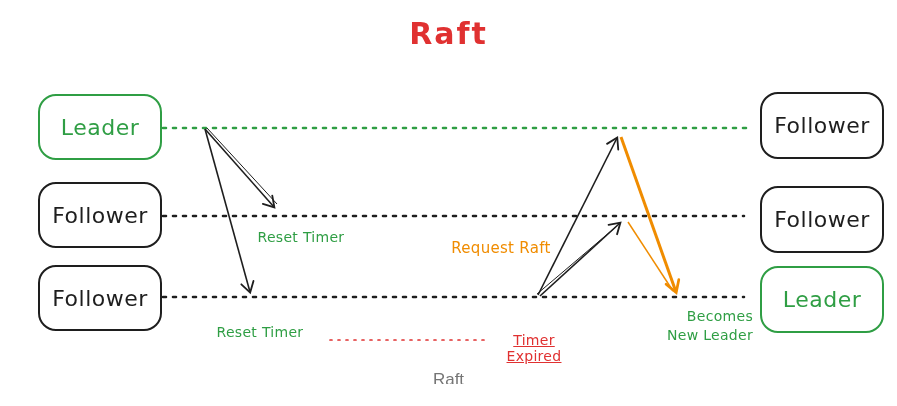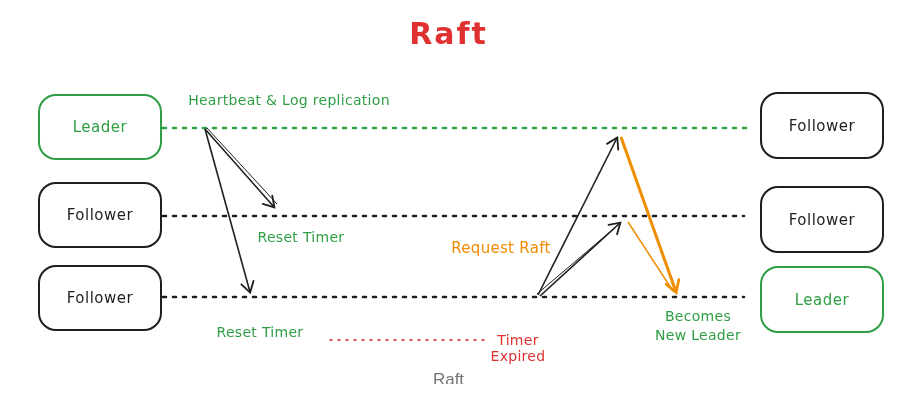--- a/index.html
+++ b/index.html
@@ -15,21 +15,21 @@
     color:var(--red); font-size:30px; font-weight:bold; letter-spacing:2px;
   }
   .caption{
     position:absolute; left:0; top:370px; width:897px; text-align:center;
     color:var(--gray); font-size:17px; font-family:"Liberation Sans", sans-serif;
   }
   .layer{position:absolute; left:0; top:0;}
   .node{
     position:absolute; display:flex; align-items:center; justify-content:center;
     border:2.5px solid var(--black); border-radius:18px; background:#fff;
-    font-size:15px; color:var(--black); letter-spacing:0.5px;
+    font-size:22px; color:var(--black); letter-spacing:0.5px;
   }
   .node.green{border-color:var(--green); color:var(--green);}
   .lbl{position:absolute; font-size:14px; letter-spacing:0.3px; text-align:center;}
   .lbl.green{color:var(--green);}
   .lbl.orange{color:var(--orange); font-size:15px;}
   .lbl.red{color:var(--red);}
   .lbl.pre{white-space:pre-line; line-height:1.35;}
 </style>
 </head>
 <body>
@@ -80,21 +80,20 @@
   <div class="node" style="left:760px; top:92px;  width:120px; height:63px;">
     <span>Follower</span>
   </div>
   <div class="node" style="left:760px; top:186px; width:120px; height:63px;">
     <span>Follower</span>
   </div>
   <div class="node green" style="left:760px; top:266px; width:120px; height:63px;">
     <span>Leader</span>
   </div>
 
-  <div class="lbl green" style="left:183px; top:92px;  width:212px;">Heartbeat &amp; Log replication</div>
   <div class="lbl green" style="left:251px; top:229px; width:100px;">Reset Timer</div>
   <div class="lbl green" style="left:210px; top:324px; width:100px;">Reset Timer</div>
   <div class="lbl orange" style="left:448px; top:239px; width:106px;">Request Raft</div>
-  <div class="lbl red" style="left:468px; top:332px; width:100px;">Timer Expired</div>
-  <div class="lbl green pre" style="left:643px; top:307px; width:110px;">Becomes
+  <div class="lbl red" style="left:484px; top:332px; width:100px;text-decoration:underline;">Timer Expired</div>
+  <div class="lbl green pre" style="left:643px; top:307px; width:110px;text-align:right;">Becomes
 New Leader</div>
 
 </div>
 
 </body></html>

